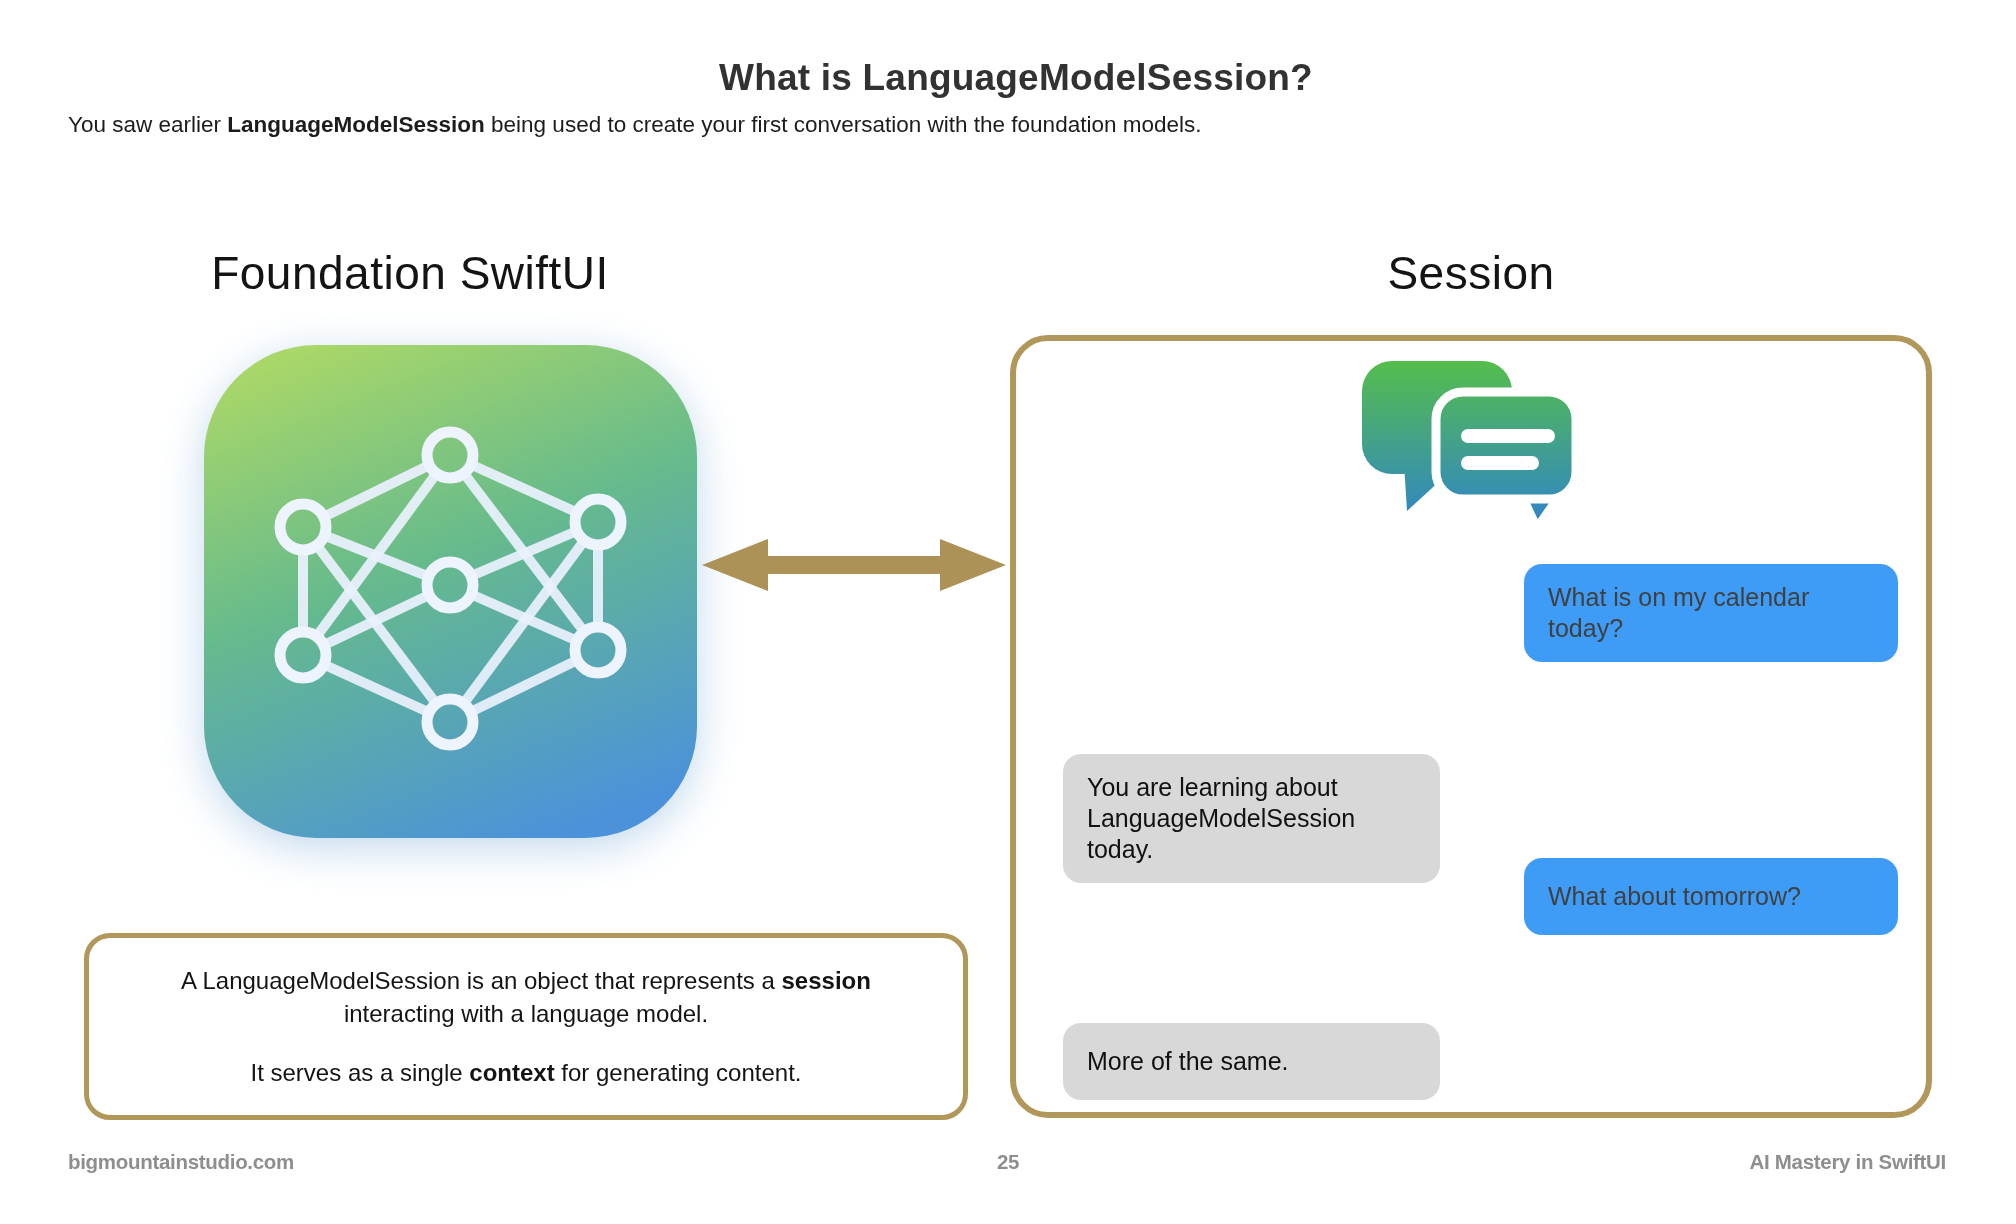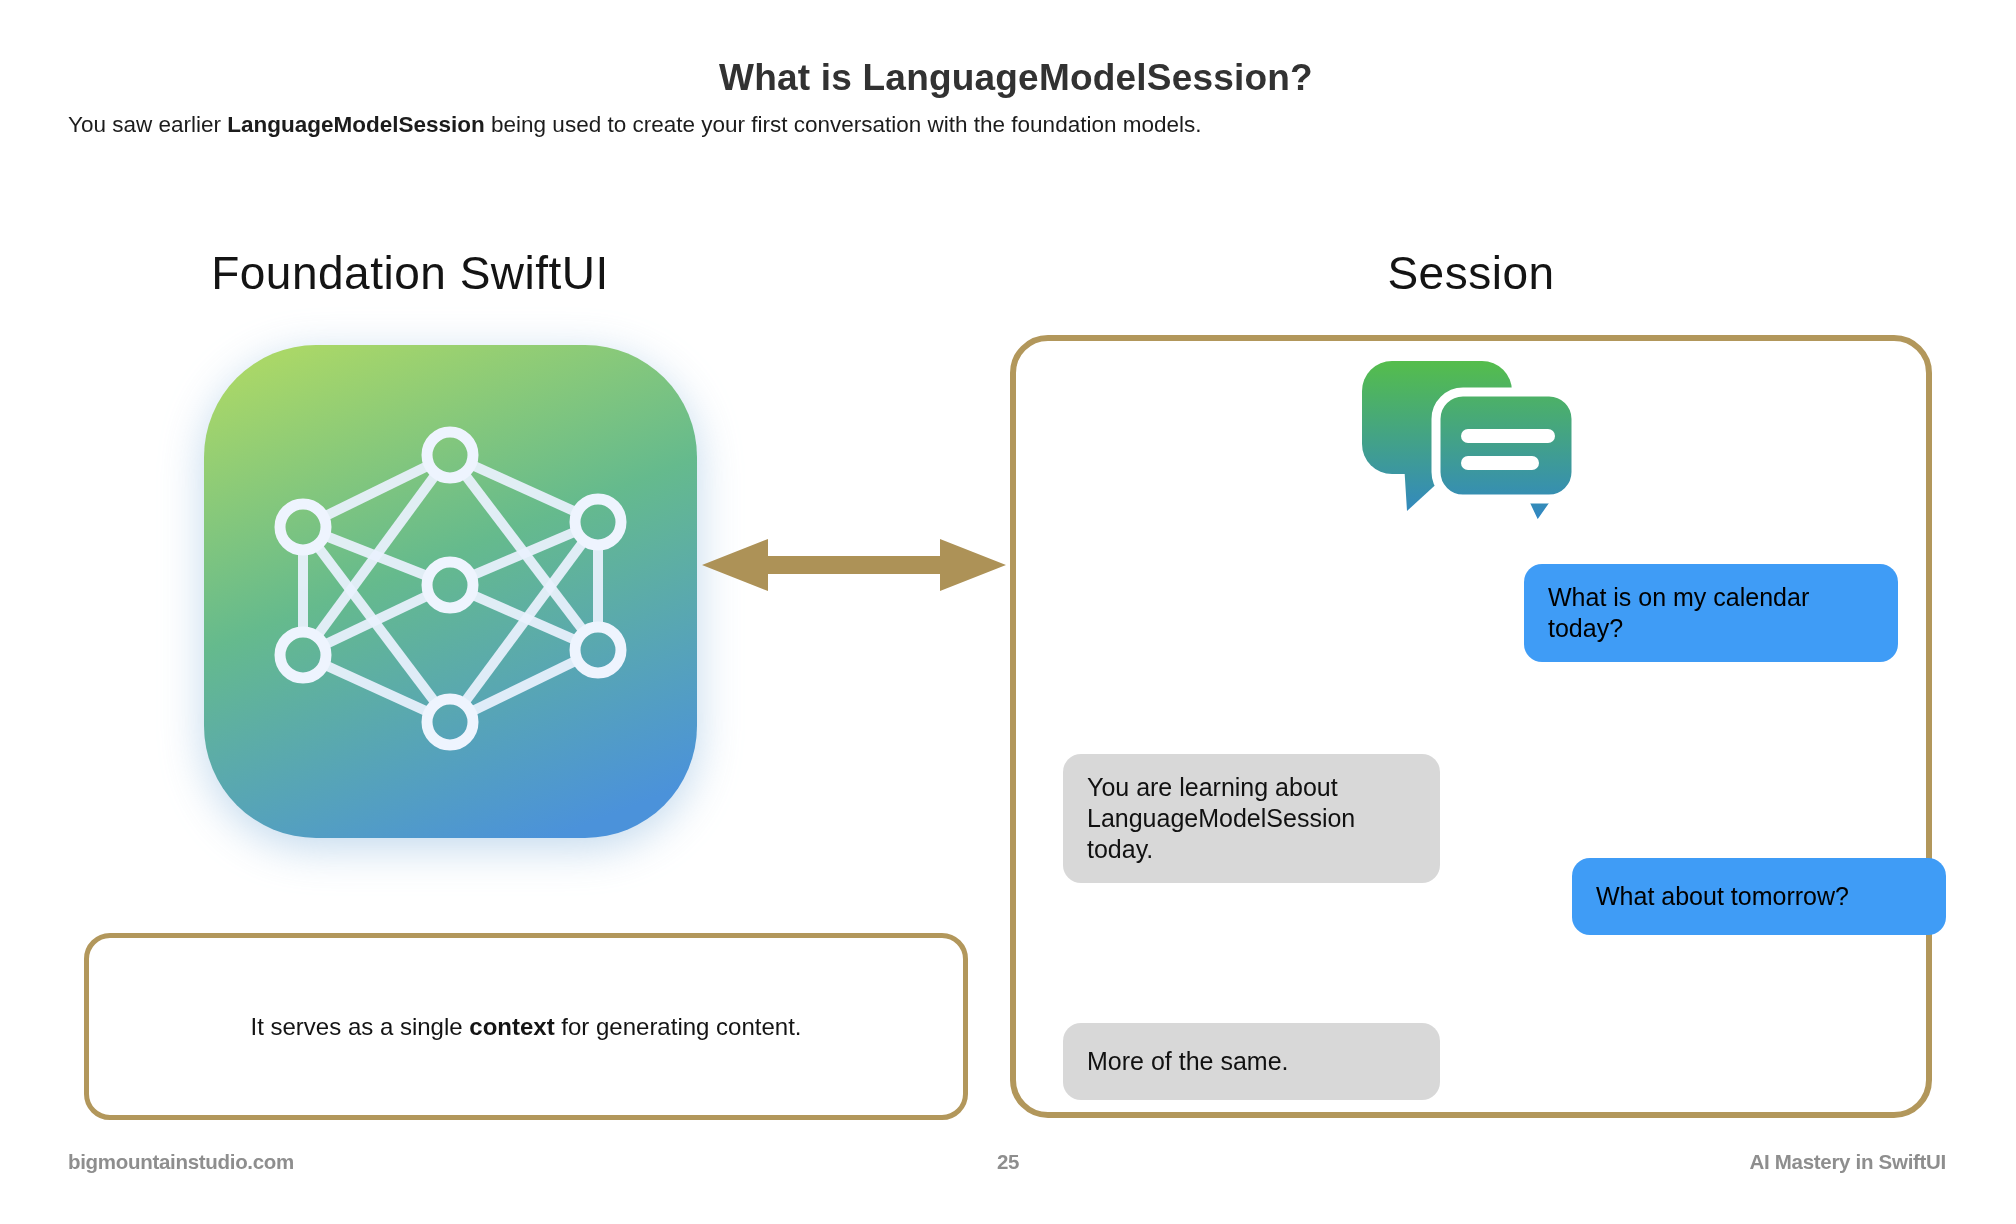--- a/index.html
+++ b/index.html
@@ -27,25 +27,25 @@
   .arrow { left:700px; top:537px; }
 
   
   .session-box { left:1010px; top:335px; width:922px; height:783px;
                  border:6px solid #b2975b; border-radius:38px; background:#fff; }
   .chat-icon-wrap { position:absolute; top:18px; left:0; width:100%; text-align:center; }
 
   .bubble { position:absolute; font-size:25px; line-height:31px; border-radius:18px;
             padding:18px 24px; }
   .bubble.single { padding:23px 24px; }
-  .bubble.user { background:#3f9cf6; color:#000000; }
+  .bubble.user { background:#3f9cf6; color:#404040; }
   .bubble.assistant { background:#d8d8d8; color:#111111;margin-top:36px; }
   .b1 { left:508px; top:223px; width:374px; }
   .g1 { left:47px;  top:377px; width:377px; }
-  .b2 { left:508px; top:517px; width:374px;margin-left:48px; }
+  .b2 { left:508px; top:517px; width:374px; }
   .g2 { left:47px;  top:646px; width:377px; }
 
   
   .desc-box { left:84px; top:933px; width:884px; height:187px;
               border:5px solid #b2975b; border-radius:26px; background:#fff;
               display:flex; flex-direction:column; justify-content:center; align-items:center;
               text-align:center; font-size:24px; color:#141414; line-height:33px; }
   .desc-box p { max-width:730px; }
   .desc-box p + p { margin-top:26px; }
   .desc-box b { font-weight:700; }
@@ -130,18 +130,19 @@
     </svg>
   </div>
 
   <div class="bubble user b1">What is on my calendar today?</div>
   <div class="bubble assistant g1">You are learning about LanguageModelSession today.</div>
   <div class="bubble user single b2">What about tomorrow?</div>
   <div class="bubble assistant single g2">More of the same.</div>
 </div>
 
 <div class="abs desc-box">
+  <p><span>A LanguageModelSession is an object that represents a </span><b>session</b><span> interacting with a language model.</span></p>
   <p><span>It serves as a single </span><b>context</b><span> for generating content.</span></p>
 </div>
 
 <div class="abs footer-text footer-center">25</div>
 <div class="abs footer-text footer-left">bigmountainstudio.com</div>
 <div class="abs footer-text footer-right">AI Mastery in SwiftUI</div>
 
 </body></html>

